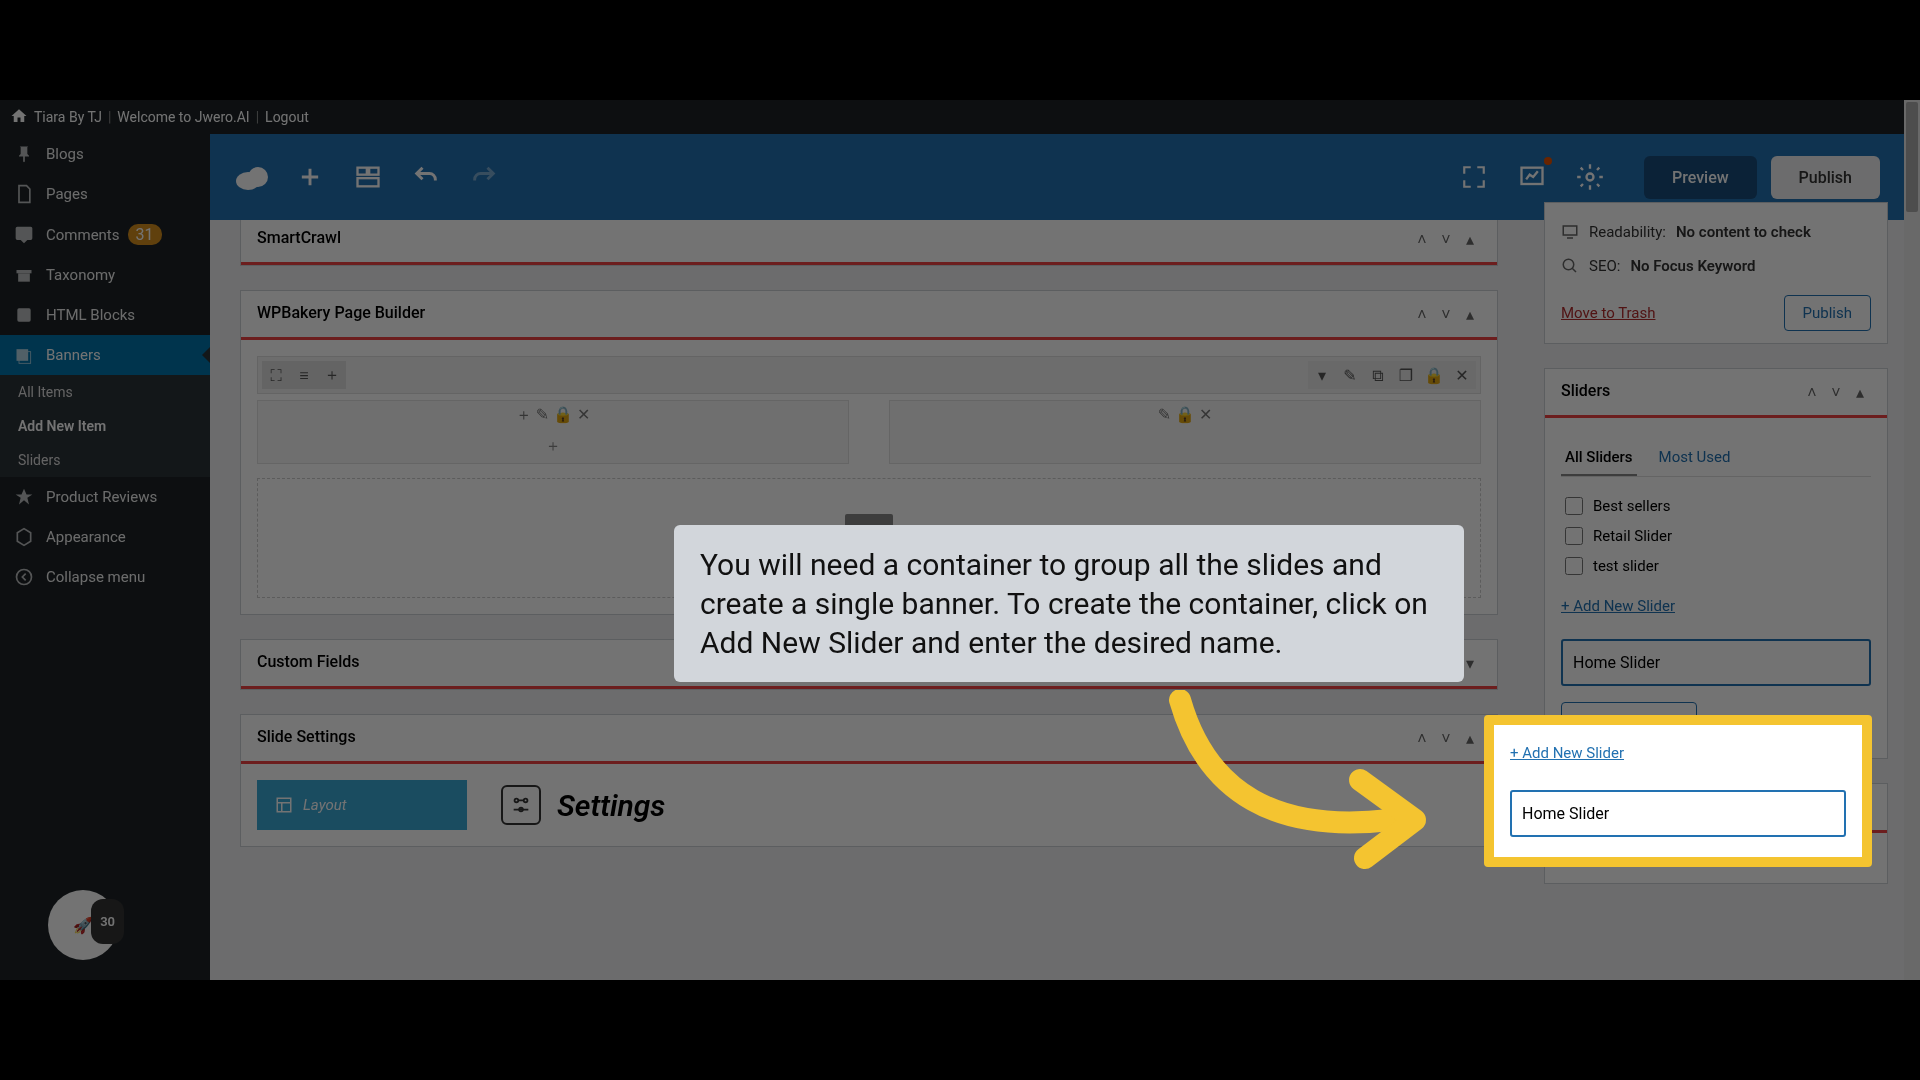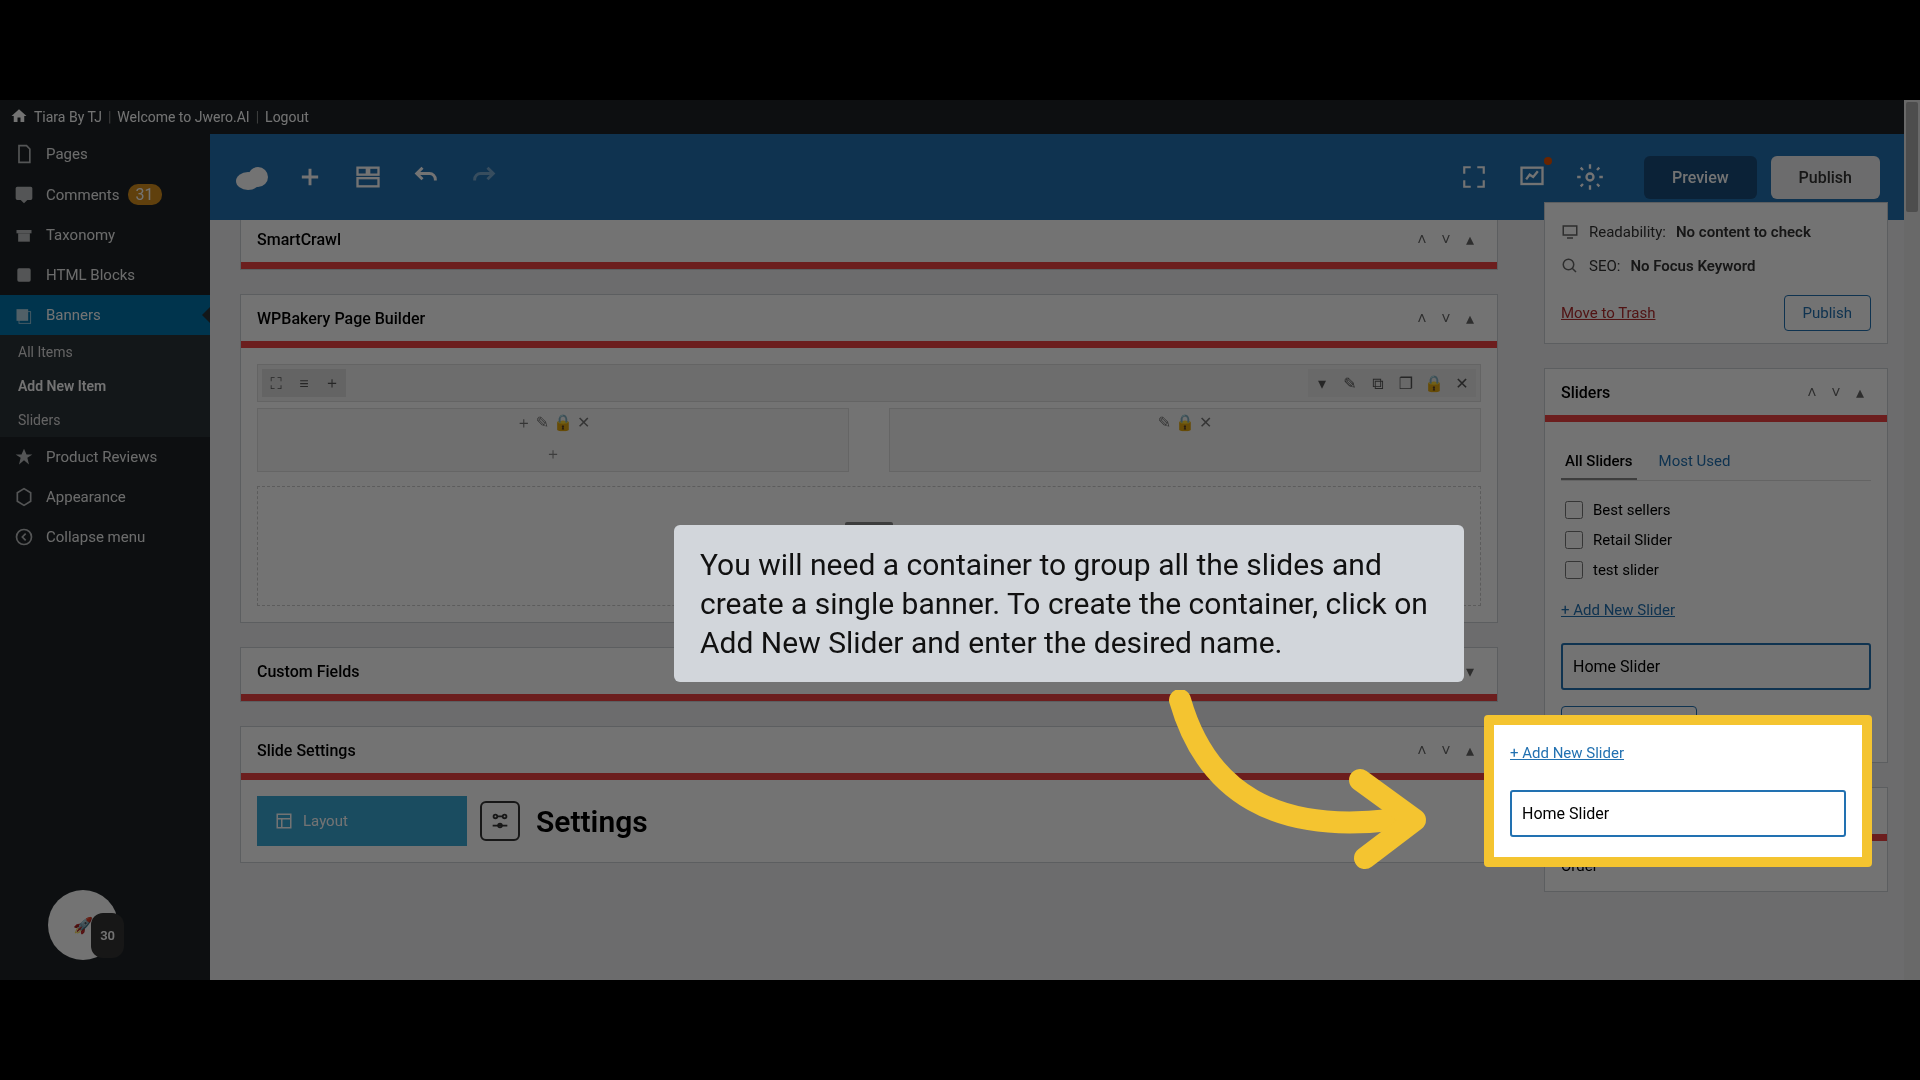--- a/index.html
+++ b/index.html
@@ -16,53 +16,53 @@
 .sidebar { position: absolute; left: 0; top: 34px; width: 210px; height: calc(100% - 34px); background: #1d2327; color: #fff; }
 .menu-item { display: flex; align-items: center; padding: 10px 14px; font-size: 15px; cursor: pointer; color: #eee; }
 .menu-item.active { background: #0073aa; color: #fff; }
 .menu-item svg, .menu-item .mi-icon { width: 20px; height: 20px; margin-right: 12px; opacity: 0.7; }
 .badge { background: #d68e1d; color: #fff; border-radius: 10px; padding: 1px 8px; font-size: 16px; margin-left: 8px; }
 .submenu { background: #2c3338; }
 .submenu .sub-item { padding: 9px 14px 9px 18px; font-size: 14px; cursor: pointer; color: #ddd; }
 .submenu .sub-item.bold { font-weight: 600; color: #fff; }
 
 .rocket { position: absolute; bottom: 20px; left: 48px; width: 70px; height: 70px; border-radius: 50%; background: #fff; display: flex; align-items: center; justify-content: center; }
-.rocket-badge { position: absolute; right: -6px; bottom: 2px; background: #333; color: #fff; border-radius: 12px; padding: 15px 9px; font-size: 13px; font-weight: 600; }
+.rocket-badge { position: absolute; right: -6px; bottom: 16px; background: #333; color: #fff; border-radius: 12px; padding: 15px 9px; font-size: 13px; font-weight: 600; }
 
 .topbar { position: absolute; left: 210px; top: 34px; right: 16px; height: 86px; background: #2271b1; display: flex; align-items: center; padding: 0 24px; }
 .tb-icon { width: 36px; height: 36px; margin-right: 22px; cursor: pointer; display: flex; align-items: center; justify-content: center; }
 .tb-spacer { flex: 1; }
 .tb-btn { padding: 12px 28px; border-radius: 6px; font-size: 16px; font-weight: 500; cursor: pointer; border: none; margin-left: 14px; }
 .tb-btn.preview { background: #1a4d7a; color: #fff; }
 .tb-btn.publish { background: #f0f0f1; color: #333; }
 
 .main { position: absolute; left: 210px; top: 120px; right: 16px; bottom: 0; display: flex; }
 .content { flex: 1; padding: 0 30px; overflow: hidden; }
 .rightbar { width: 376px; padding: 0 16px; }
 
 .panel { background: #fff; border: 1px solid #ccd0d4; margin-bottom: 24px; }
-.panel-header { display: flex; align-items: center; padding: 12px 16px; font-size: 16px; font-weight: 500; border-bottom: 7px solid #ef4444; }
+.panel-header { display: flex; padding: 12px 16px; font-size: 16px; font-weight: 500; border-bottom: 3px solid #ef4444; }
 .panel-header .ph-title { flex: 1; }
 .panel-header .ph-ctrl { width: 22px; height: 22px; display: flex; align-items: center; justify-content: center; cursor: pointer; color: #666; margin-left: 2px; }
 .panel-body { padding: 16px; }
 
 .wpb-row-toolbar { display: flex; align-items: center; background: #f1f1f1; border: 1px solid #ddd; padding: 4px; }
 .wpb-tool { width: 28px; height: 28px; display: flex; align-items: center; justify-content: center; cursor: pointer; color: #555; }
 .wpb-tool.group { background: #ddd; }
 .wpb-columns { display: flex; gap: 40px; margin-top: 6px; }
 .wpb-col { flex: 1; background: #f7f7f7; border: 1px solid #e0e0e0; }
 .wpb-col-toolbar { display: flex; justify-content: center; gap: 4px; padding: 4px; color: #777; }
 .wpb-element { background: #fff; margin: 8px; padding: 12px 14px; display: flex; align-items: center; }
 .wpb-el-icon { width: 38px; height: 38px; background: #333; border-radius: 4px; margin-right: 12px; display: flex; align-items: center; justify-content: center; color: #fff; font-size: 9px; }
 .wpb-el-labels div:first-child { font-weight: 500; font-size: 15px; }
 .wpb-el-labels div:last-child { color: #666; font-size: 14px; }
 .wpb-add-row { border: 1px dashed #ccc; margin-top: 14px; height: 120px; display: flex; align-items: center; justify-content: center; }
 .wpb-add-btn { width: 48px; height: 48px; background: #888; display: flex; align-items: center; justify-content: center; color: #fff; font-size: 24px; border-radius: 2px; cursor: pointer; }
 
-.slide-settings-body { display: flex; gap: 13px; padding: 16px; }
+.slide-settings-body { display: flex; gap: 34px; padding: 16px; font-style: italic; }
 .slide-tabs { width: 210px; background: #2c98c7; border-radius: 4px; }
 .slide-tab { padding: 16px 18px; color: #fff; font-size: 15px; display: flex; align-items: center; gap: 10px; cursor: pointer; }
 .slide-tab.active { background: #3aa8d6; }
 .settings-title { font-size: 30px; font-weight: 600; display: flex; align-items: center; gap: 16px; }
 .settings-icon { width: 40px; height: 40px; border: 2px solid #333; border-radius: 6px; display: flex; align-items: center; justify-content: center; }
 
 .meta-row { display: flex; align-items: center; gap: 10px; padding: 8px 0; font-size: 15px; color: #333; }
 .meta-row .bold { font-weight: 600; }
 .trash-link { color: #b32d2e; text-decoration: underline; cursor: pointer; font-size: 15px; }
 .publish-btn { border: 1px solid #2271b1; color: #2271b1; background: #fff; padding: 8px 18px; border-radius: 4px; cursor: pointer; font-size: 15px; }
@@ -97,20 +97,26 @@
         </svg>
     </span>
     <a>Tiara By TJ</a>
     <span class="sep">|</span>
     <a>Welcome to Jwero.AI</a>
     <span class="sep">|</span>
     <a>Logout</a>
   </div>
 
   <div class="sidebar">
+    <div class="menu-item">
+      <svg class="mi-icon" viewBox="0 0 24 24" fill="#fff">
+          <path d="M16 12V4l1-1h-10l1 1v8l-2 2v1h5v6l1 1 1-1v-6h5v-1z"></path>
+        </svg>
+      <span>Blogs</span>
+    </div>
     <div class="menu-item">
       <svg class="mi-icon" viewBox="0 0 24 24" fill="#fff">
           <path d="M6 2h9l4 4v16H6z" fill="none" stroke="#fff" stroke-width="2"></path>
         </svg>
       <span>Pages</span>
     </div>
     <div class="menu-item">
       <svg class="mi-icon" viewBox="0 0 24 24" fill="#fff">
           <path d="M20 2H4a2 2 0 0 0-2 2v12a2 2 0 0 0 2 2h4l4 4 4-4h4a2 2 0 0 0 2-2V4a2 2 0 0 0-2-2z"></path>
         </svg>

